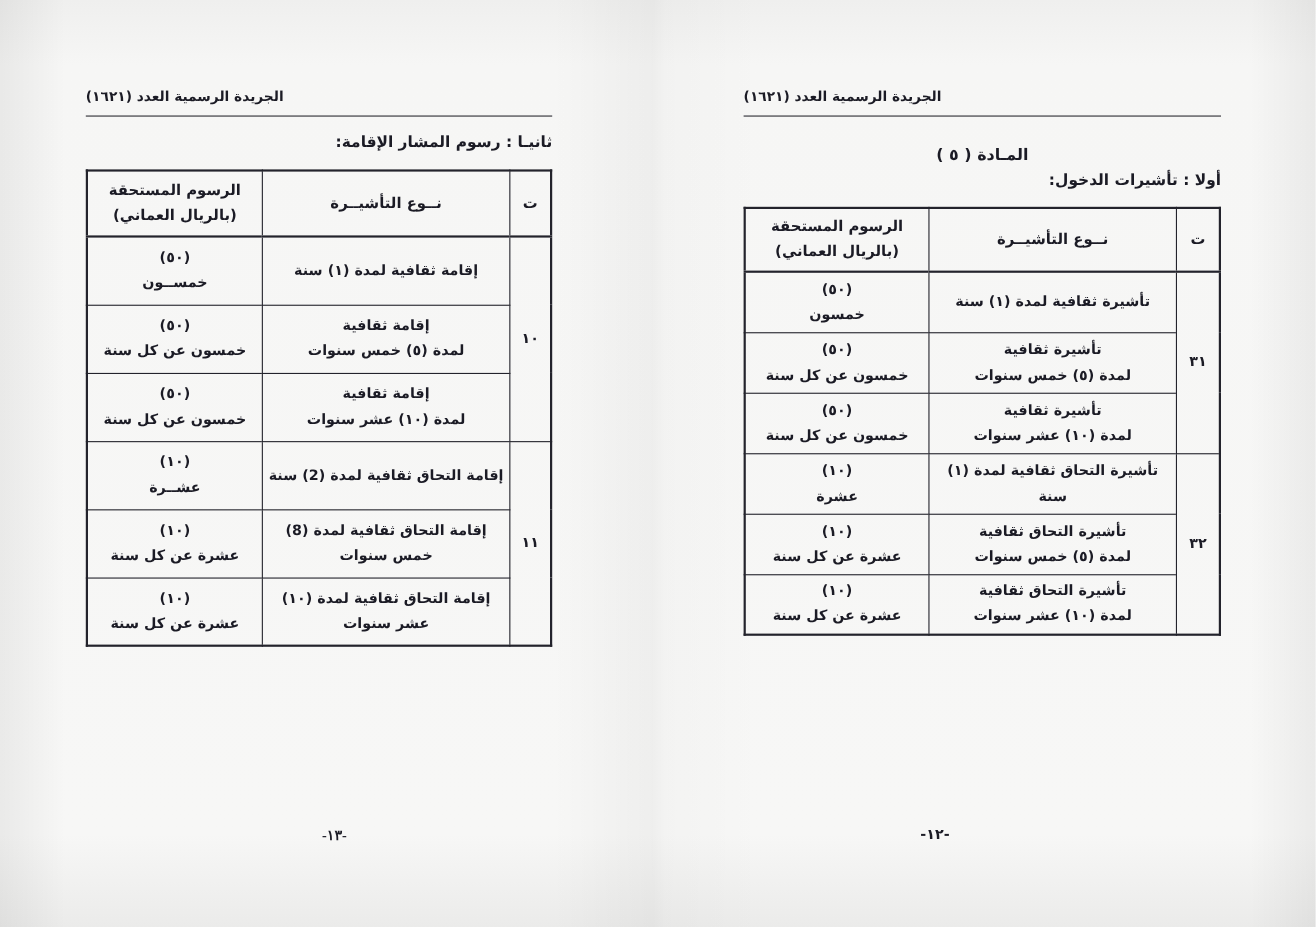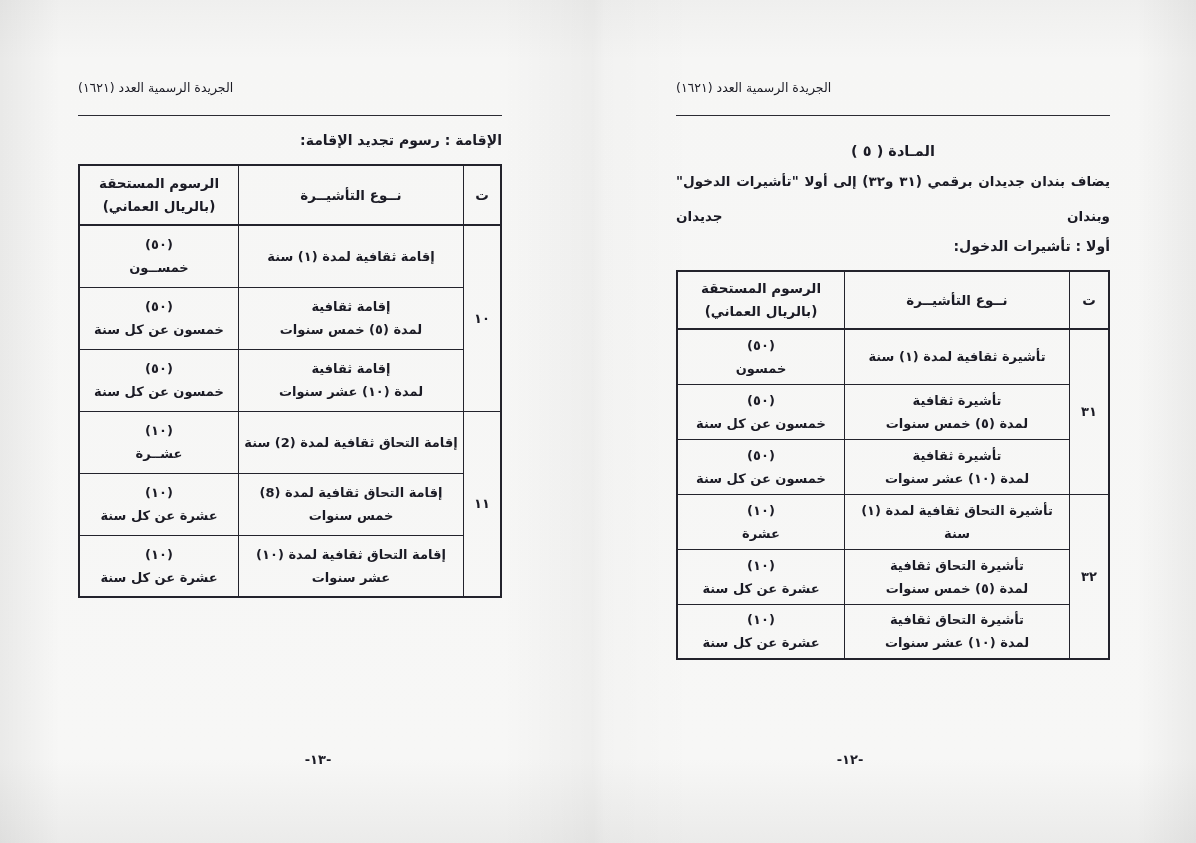--- a/index.html
+++ b/index.html
@@ -15,22 +15,22 @@
         rgba(0,0,0,0) 42%, rgba(0,0,0,0.035) 49.6%, rgba(0,0,0,0.015) 50.6%,
         rgba(0,0,0,0) 58%, rgba(0,0,0,0) 95%, rgba(0,0,0,0.05)),
       linear-gradient(180deg, #efefee, #f6f6f5 7%, #f7f7f6 90%, #ebebea);
   }
   .page{position:absolute;top:80px;direction:rtl;}
   .page-left{left:78px;width:424px;}
   .page-right{left:676px;width:434px;}
 
   .gazette-header{
     direction:rtl;text-align:left;
-    font-size:12.5px;font-weight:normal;letter-spacing:0;
-    padding-bottom:20px;border-bottom:1.6px solid #2b2b33;
+    font-size:12.5px;font-weight:bold;letter-spacing:0;
+    padding-bottom:10px;border-bottom:1.6px solid #2b2b33;
   }
   .article-title{
     text-align:center;font-size:14.5px;font-weight:bold;
     margin-top:24px;height:22px;line-height:22px;
   }
   .para{margin-top:2px;font-size:13.5px;font-weight:bold;}
   .para .line{line-height:35px;text-align:right;}
   .para .line.justify{text-align:justify;text-align-last:justify;}
   .section-title{
     text-align:right;font-size:14px;font-weight:bold;
@@ -56,35 +56,34 @@
   .page-right .col-idx{width:30px;}
   .page-left  tbody tr{height:62px;}
   .page-left  thead tr{height:60px;}
   .page-right tbody tr{height:55px;}
   .page-right thead tr{height:58px;}
 
   .page-number{
     position:absolute;top:752px;width:120px;text-align:center;
     font-size:13px;font-weight:bold;direction:rtl;
   }
-  .page-number-left{left:258px;}
+  .page-number-left{left:244px;font-family:Liberation Serif, serif;}
   .page-number-right{left:790px;}
 </style>
 </head>
 <body>
 
 <div class="spread">
 
   <div class="page page-right">
     <div class="gazette-header">الجريدة الرسمية العدد (١٦٢١)</div>
 
     <div class="article-title">المـادة ( ٥ )</div>
 
     <div class="para">
-      <div class="line justify">يضاف بندان جديدان برقمي (٣١ و٣٢) إلى أولا "تأشيرات الدخول" وبندان جديدان</div>
     </div>
 
     <div class="section-title">أولا : تأشيرات الدخول:</div>
 
     <table class="fees-table">
       <thead>
         <tr>
           <th class="col-idx">ت</th>
           <th class="col-type">نــوع التأشيــرة</th>
           <th class="col-fee">
@@ -156,21 +155,21 @@
             <div>عشرة عن كل سنة</div>
           </td>
         </tr>
       </tbody>
     </table>
   </div>
 
   <div class="page page-left">
     <div class="gazette-header">الجريدة الرسمية العدد (١٦٢١)</div>
 
-    <div class="section-title">الإقامة : رسوم تجديد الإقامة:</div>
+    <div class="section-title">ثانيـا : رسوم المشار الإقامة:</div>
 
     <table class="fees-table">
       <thead>
         <tr>
           <th class="col-idx">ت</th>
           <th class="col-type">نــوع التأشيــرة</th>
           <th class="col-fee">
             <div>الرسوم المستحقة</div>
             <div>(بالريال العماني)</div>
           </th>

